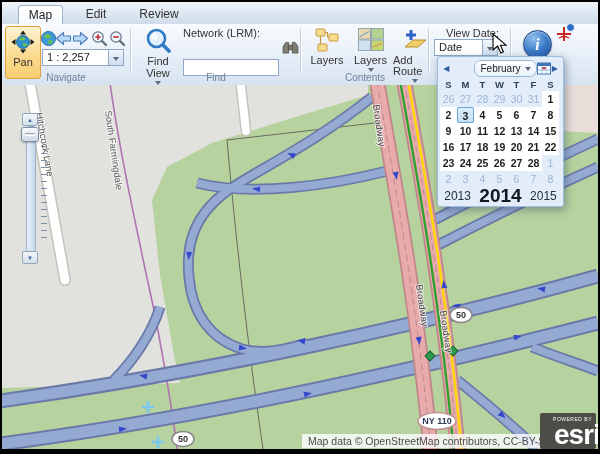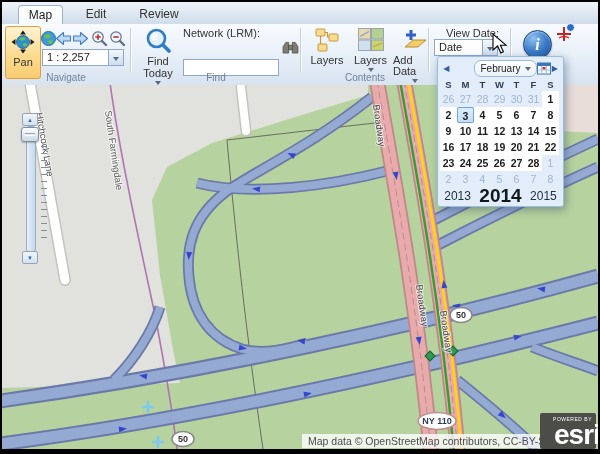--- a/index.html
+++ b/index.html
@@ -128,21 +128,21 @@
 
       <div class="toolbtn" style="left:134px;top:2px;width:44px;height:55px;">
         <span style="margin-top:1px;">
           <svg width="26" height="26" viewBox="0 0 26 26">
             <circle cx="11.5" cy="11.5" r="8.5" fill="#e4f1fc" stroke="#2f7cc4" stroke-width="2.6"></circle>
             <circle cx="9.5" cy="9.5" r="3.5" fill="#ffffff" opacity="0.6"></circle>
             <line x1="18" y1="18" x2="24" y2="24" stroke="#2f7cc4" stroke-width="3.6" stroke-linecap="round"></line>
           </svg>
         </span>
         <span class="cap">Find</span>
-        <span class="cap">Today</span>
+        <span class="cap">View</span>
         <span class="ddarrow"></span>
       </div>
       <div class="fieldlabel" style="left:181px;top:3px;">Network (LRM):</div>
       <div class="smbtn" style="left:279px;top:14px;width:19px;height:18px;">
         <svg width="17" height="13" viewBox="0 0 18 14">
           <path d="M1,13 V6 L4,1.5 H7 V13 Z" fill="#7d7d72" stroke="#4a4a40" stroke-width="0.8"></path>
           <path d="M17,13 V6 L14,1.5 H11 V13 Z" fill="#7d7d72" stroke="#4a4a40" stroke-width="0.8"></path>
           <rect x="7" y="4.5" width="4" height="5" fill="#7d7d72" stroke="#4a4a40" stroke-width="0.8"></rect>
         </svg>
       </div>
@@ -177,21 +177,21 @@
         <span class="cap">Layers</span>
         <span class="ddarrow"></span>
       </div>
       <div class="toolbtn" style="left:391px;top:2px;width:43px;height:55px;">
         <span style="margin-top:2px;">
           <svg width="26" height="24" viewBox="0 0 26 24">
             <path d="M3,19 L11,12 H24 L16,19 Z" fill="#f2cd6a" stroke="#b88f2e"></path>
             <path d="M9,2 V12 M4,7 H14" stroke="#2f5fc8" stroke-width="3"></path>
           </svg>
         </span>
-        <span class="cap">Add Data</span>
+        <span class="cap">Add Route</span>
         <span class="ddarrow"></span>
       </div>
       <div class="grplabel" style="left:300px;width:126px;">Contents</div>
       <div class="sep" style="left:426px;"></div>
 
       <div class="fieldlabel" style="left:432px;top:3px;margin-left:12px;">View Date:</div>
       <div class="combo" style="left:432px;top:15px;width:64px;height:17px;">
         <span class="txt">Date</span>
         <span class="btn">
               <span class="ddarrow"></span>

